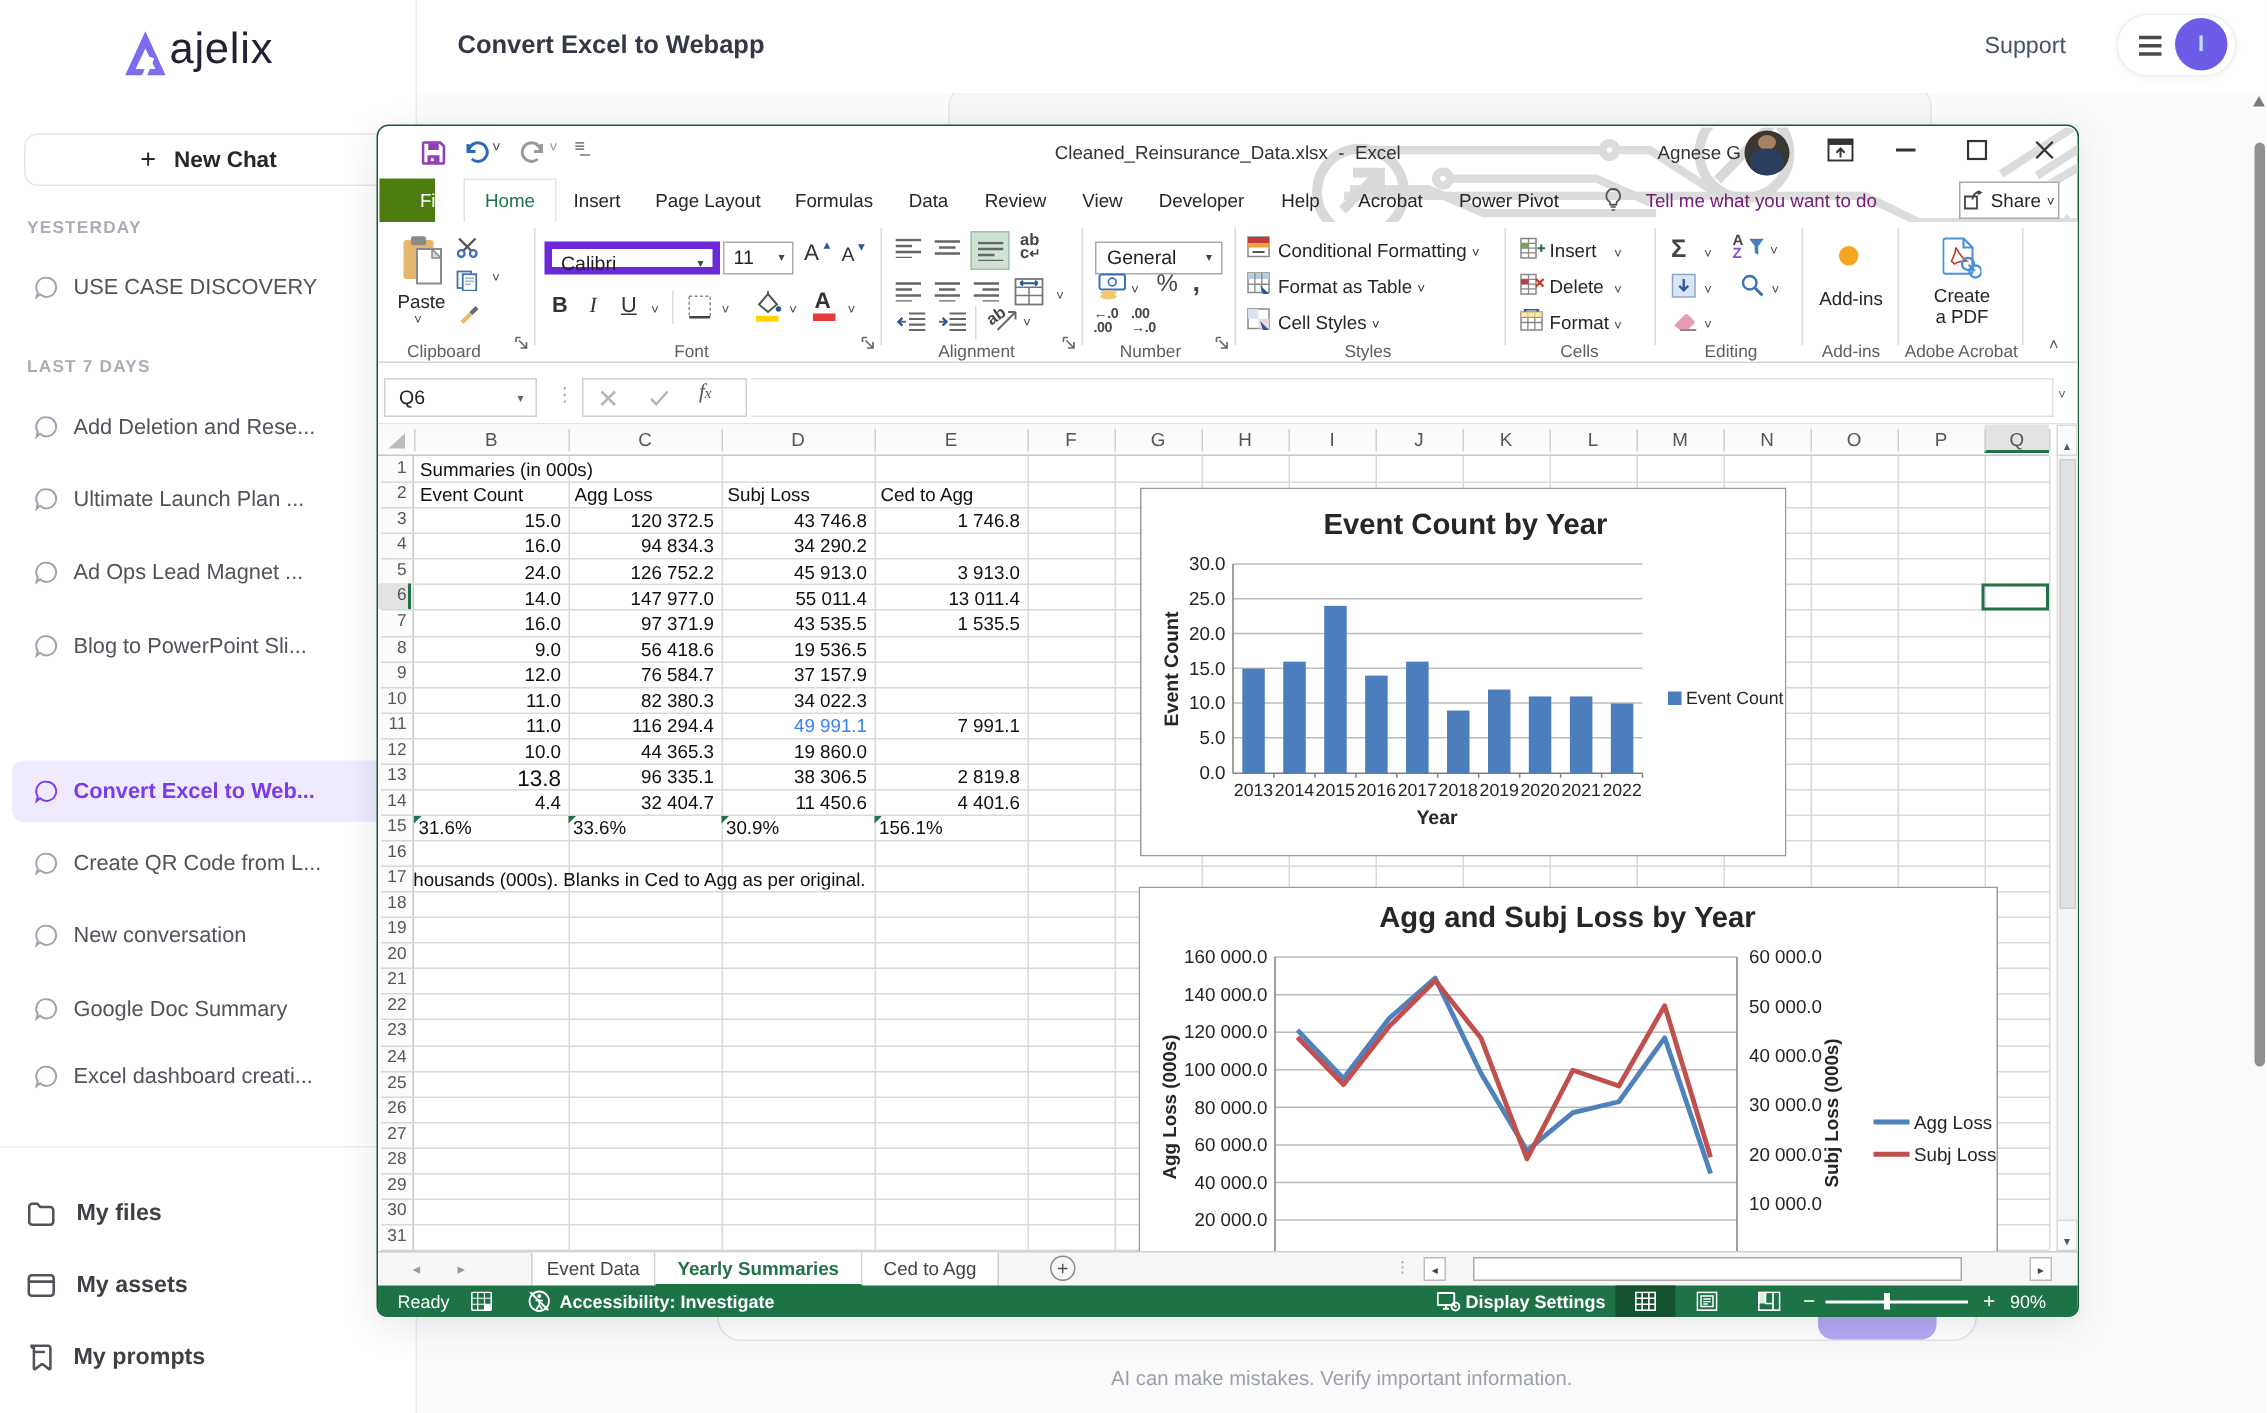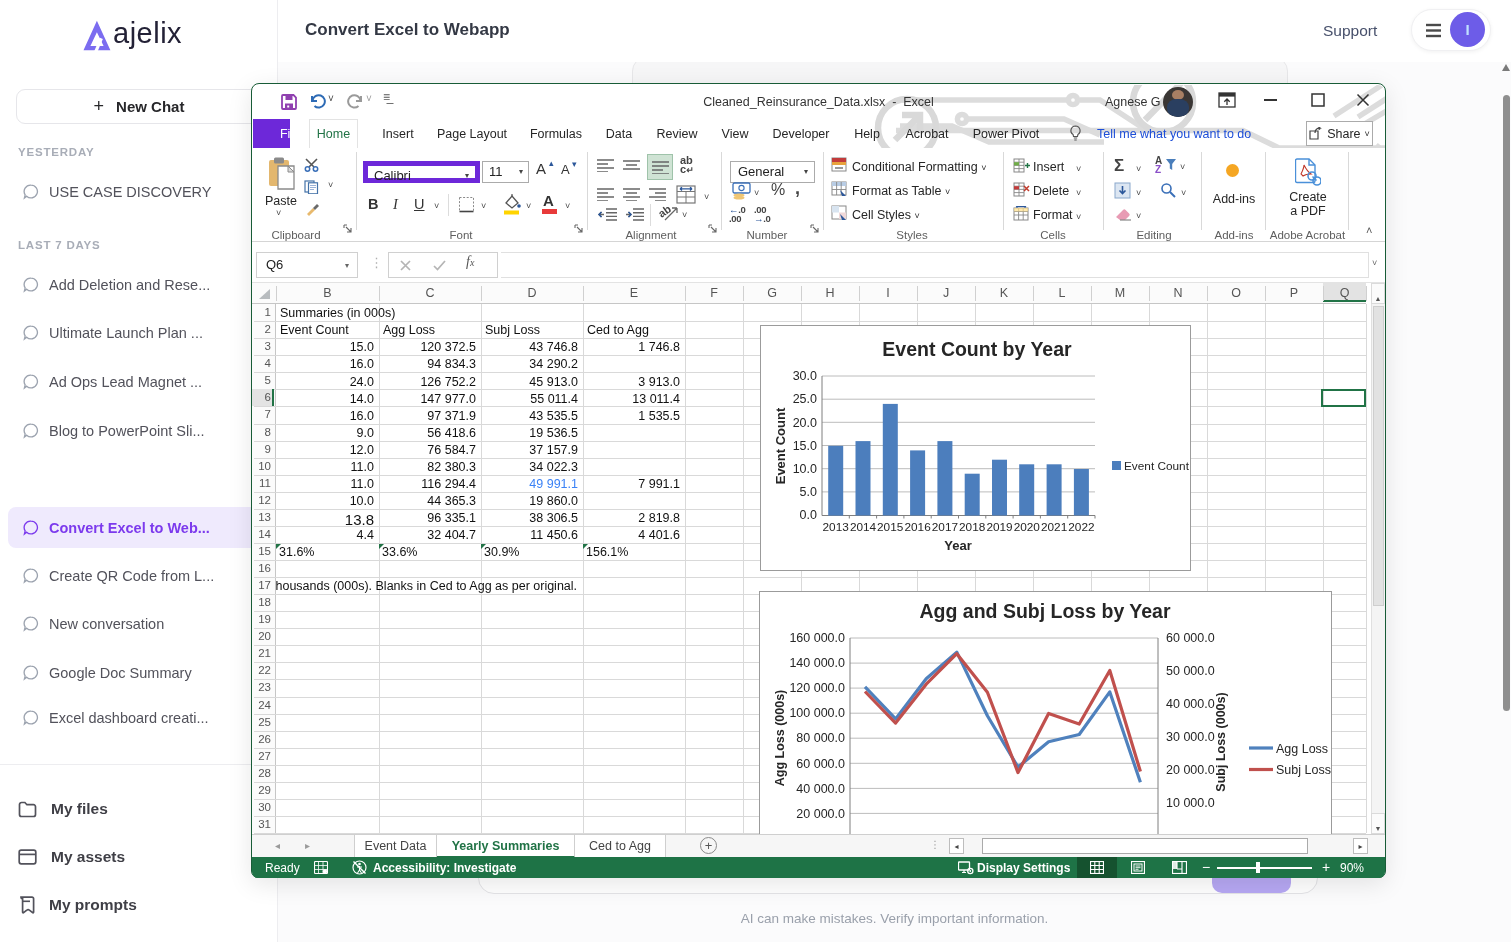--- a/index.html
+++ b/index.html
@@ -184,37 +184,37 @@
         </svg>
       <div class="in" style="left:1012px; top:6px; width:13px; height:2px; background:#333; margin-top:9px;"></div>
       <svg class="in" style="left:1059px; top:9px;" width="14" height="14" viewBox="0 0 14 14">
           <rect x="1" y="1" width="12" height="12" fill="none" stroke="#333" stroke-width="1.5"></rect>
         </svg>
       <svg class="in" style="left:1104px; top:9px;" width="14" height="14" viewBox="0 0 14 14">
           <path d="M1.5 1.5 L12.5 12.5 M12.5 1.5 L1.5 12.5" stroke="#333" stroke-width="1.5"></path>
         </svg>
     </div>
     <div class="in" id="tabrow">
-      <div class="rtab" style="left:1px; width:34px; background:#6d28d9; color:#fff;padding-left:37px;">File</div>
-      <div class="rtab" style="left:57px; width:49px; background:#fff; border:1px solid #e3e3e3; border-bottom:none; color:#217346;">Home</div>
+      <div class="rtab" style="left:1px; width:34px; background:#4d7c0f; color:#fff;padding-left:37px;">File</div>
+      <div class="rtab" style="left:57px; width:62px; background:#fff; border:1px solid #e3e3e3; border-bottom:none; color:#217346;">Home</div>
       <div class="rtab" style="left:121px; width:50px;">Insert</div>
       <div class="rtab" style="left:171px; width:98px;">Page Layout</div>
       <div class="rtab" style="left:269px; width:70px;">Formulas</div>
       <div class="rtab" style="left:339px; width:56px;">Data</div>
       <div class="rtab" style="left:395px; width:60px;">Review</div>
       <div class="rtab" style="left:455px; width:56px;">View</div>
       <div class="rtab" style="left:511px; width:76px;">Developer</div>
       <div class="rtab" style="left:587px; width:56px;">Help</div>
       <div class="rtab" style="left:643px; width:64px;">Acrobat</div>
       <div class="rtab" style="left:707px; width:94px;">Power Pivot</div>
       <svg class="in" style="left:817px; top:6px;" width="13" height="18" viewBox="0 0 13 18">
           <path d="M6.5 1 a4.6 4.6 0 0 1 2.4 8.5 l-0.4 2 h-4 l-0.4-2 A4.6 4.6 0 0 1 6.5 1 Z" fill="none" stroke="#555" stroke-width="1.2"></path>
           <path d="M4.8 13 h3.4 M5.3 15 h2.4" stroke="#555" stroke-width="1.1" fill="none"></path>
         </svg>
-      <div class="rtab" style="left:845px; width:190px; color:#1d4ed8; justify-content:flex-start;">Tell me what you want to do</div>
+      <div class="rtab" style="left:845px; width:190px; color:#701a75; justify-content:flex-start;">Tell me what you want to do</div>
       <div class="in" style="left:1054px; top:2px; width:67px; height:25px; border:1px solid #ababab; background:#fff; display:flex; align-items:center; justify-content:center; font-size:12.5px; color:#262626;"><svg width="14" height="13" viewBox="0 0 14 13" style="margin-right:4px;">
             <path d="M1 4 h8 v8 h-8 Z" fill="none" stroke="#444" stroke-width="1.2"></path>
             <path d="M6 6 c0-3 2-5 5-5 l-1.5-1 M11 1 l-1.5 1" fill="none" stroke="#444" stroke-width="1.2"></path>
             <path d="M9.5 0.4 L12 1.8 L9.8 3.2" fill="#444"></path>
           </svg>Share <span style="font-size:9px; margin-left:4px;">˅</span></div>
     </div>
     <div class="in" id="ribbon">
       <div class="rsep" style="left:104px;"></div>
         <div class="rsep" style="left:335px;"></div>
         <div class="rsep" style="left:469px;"></div>

